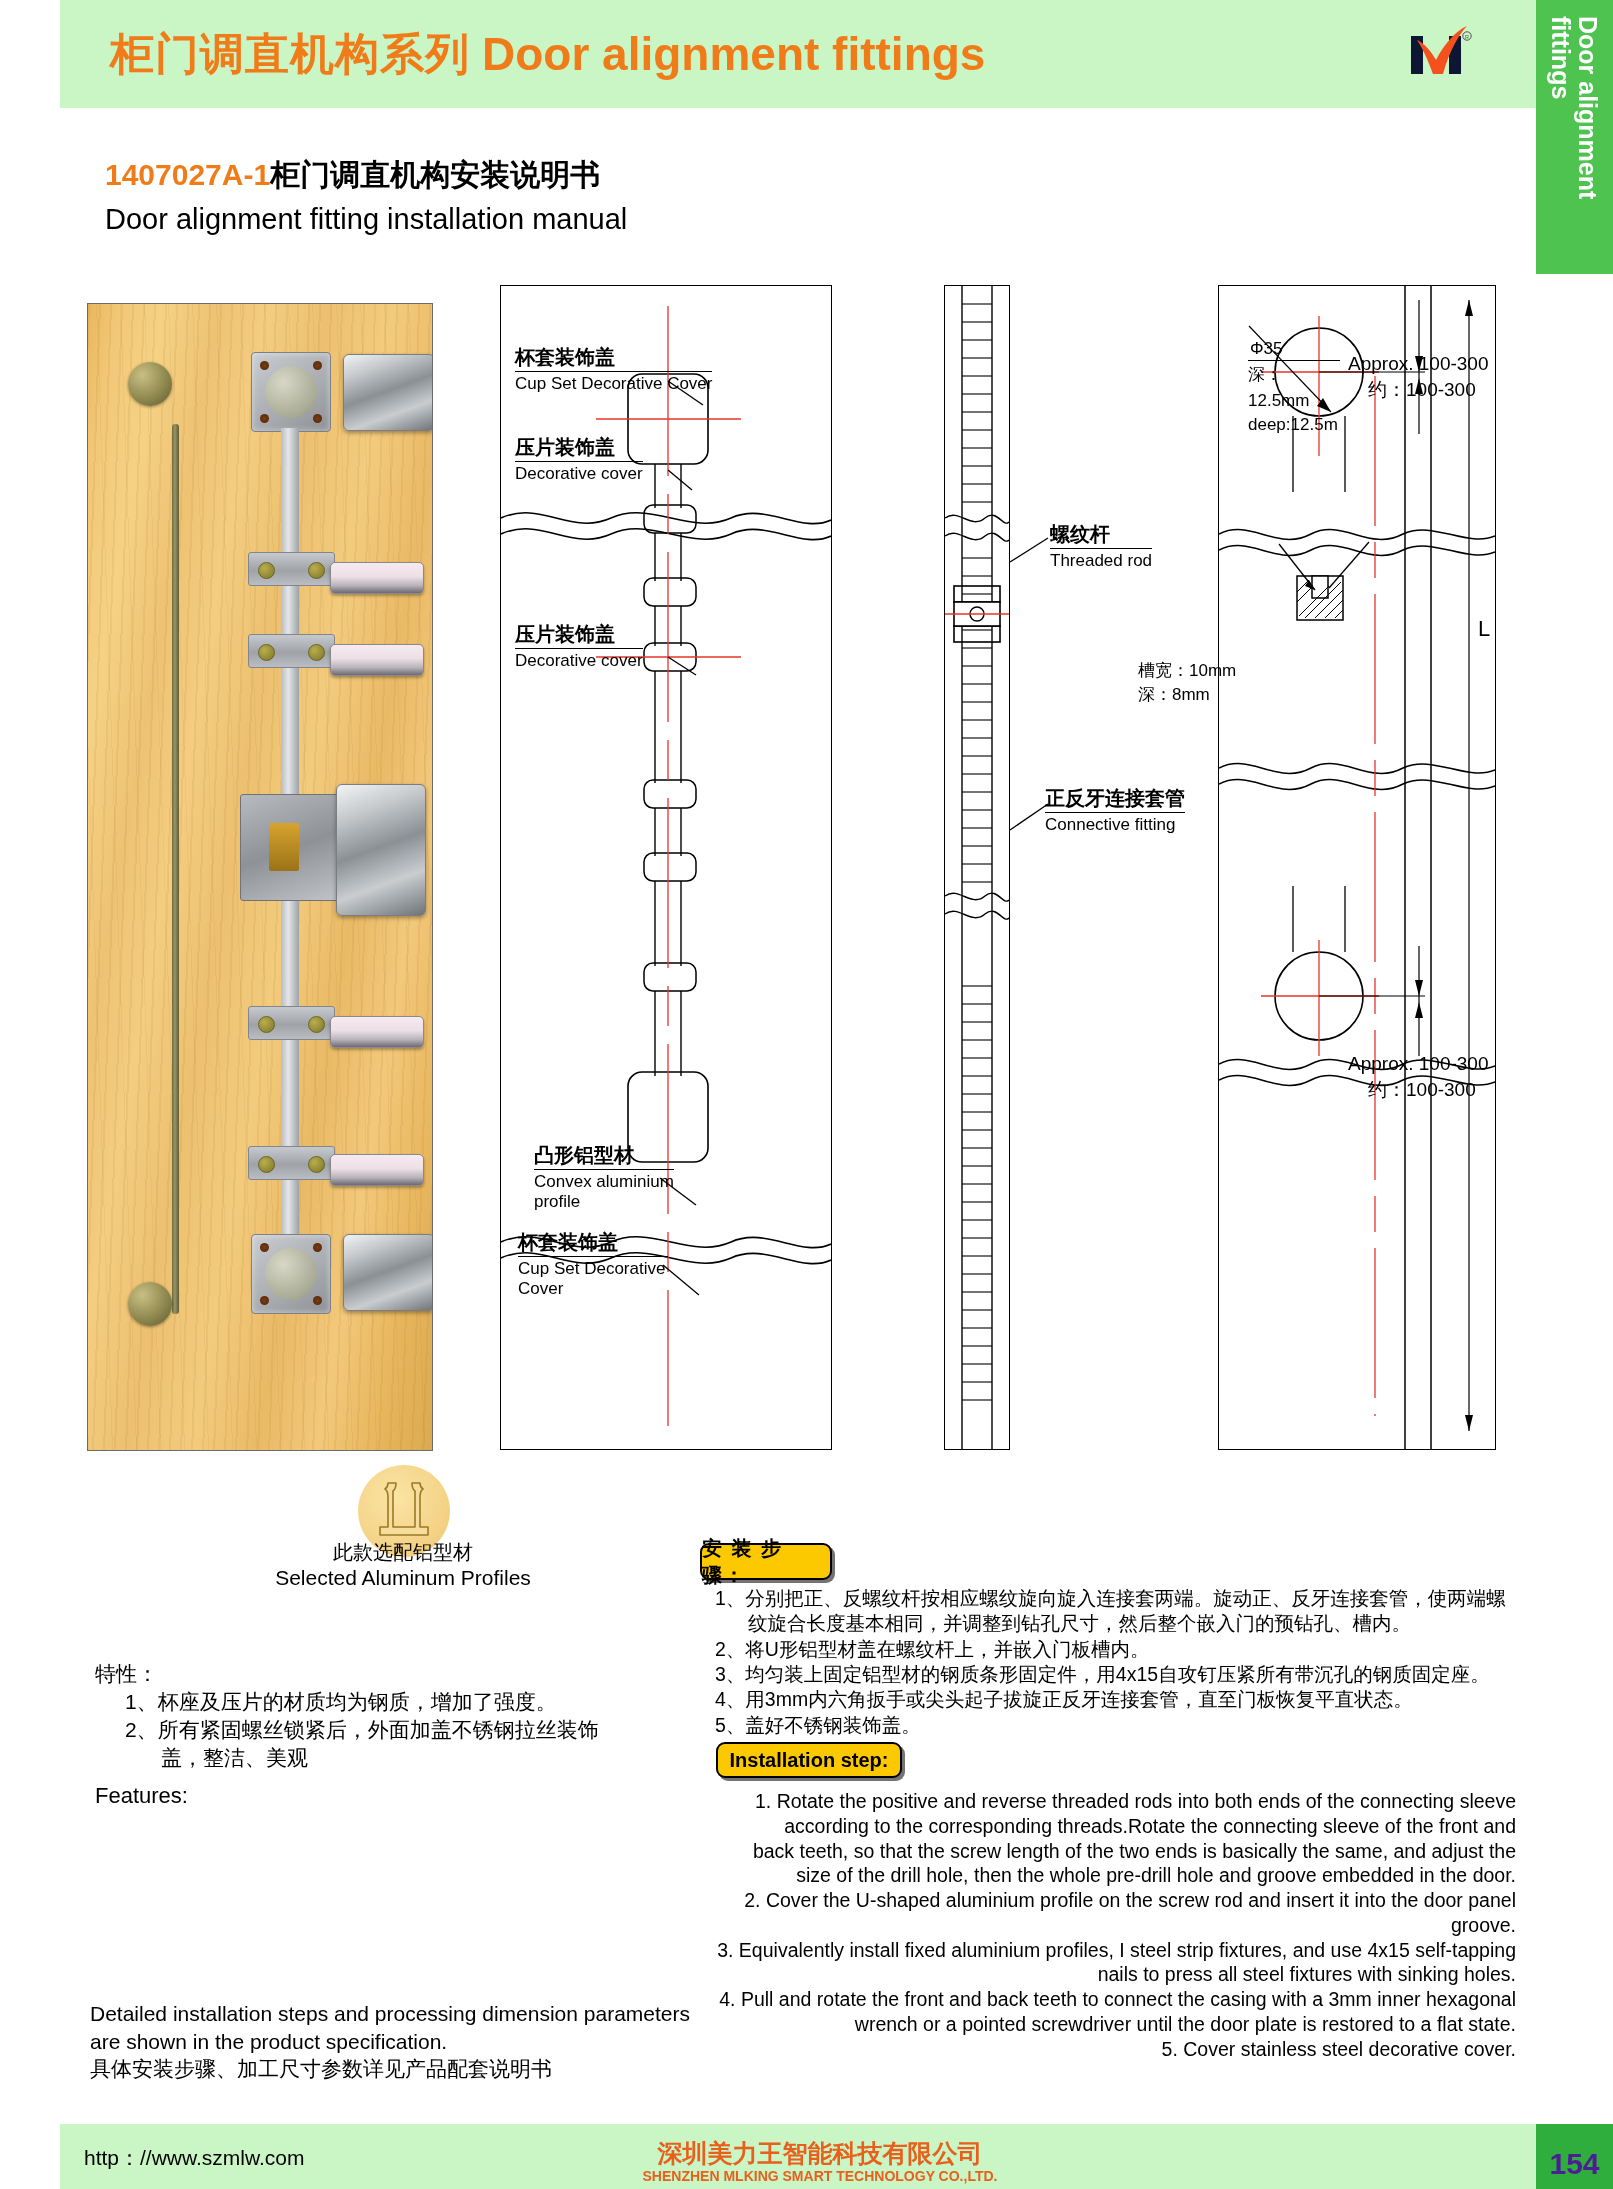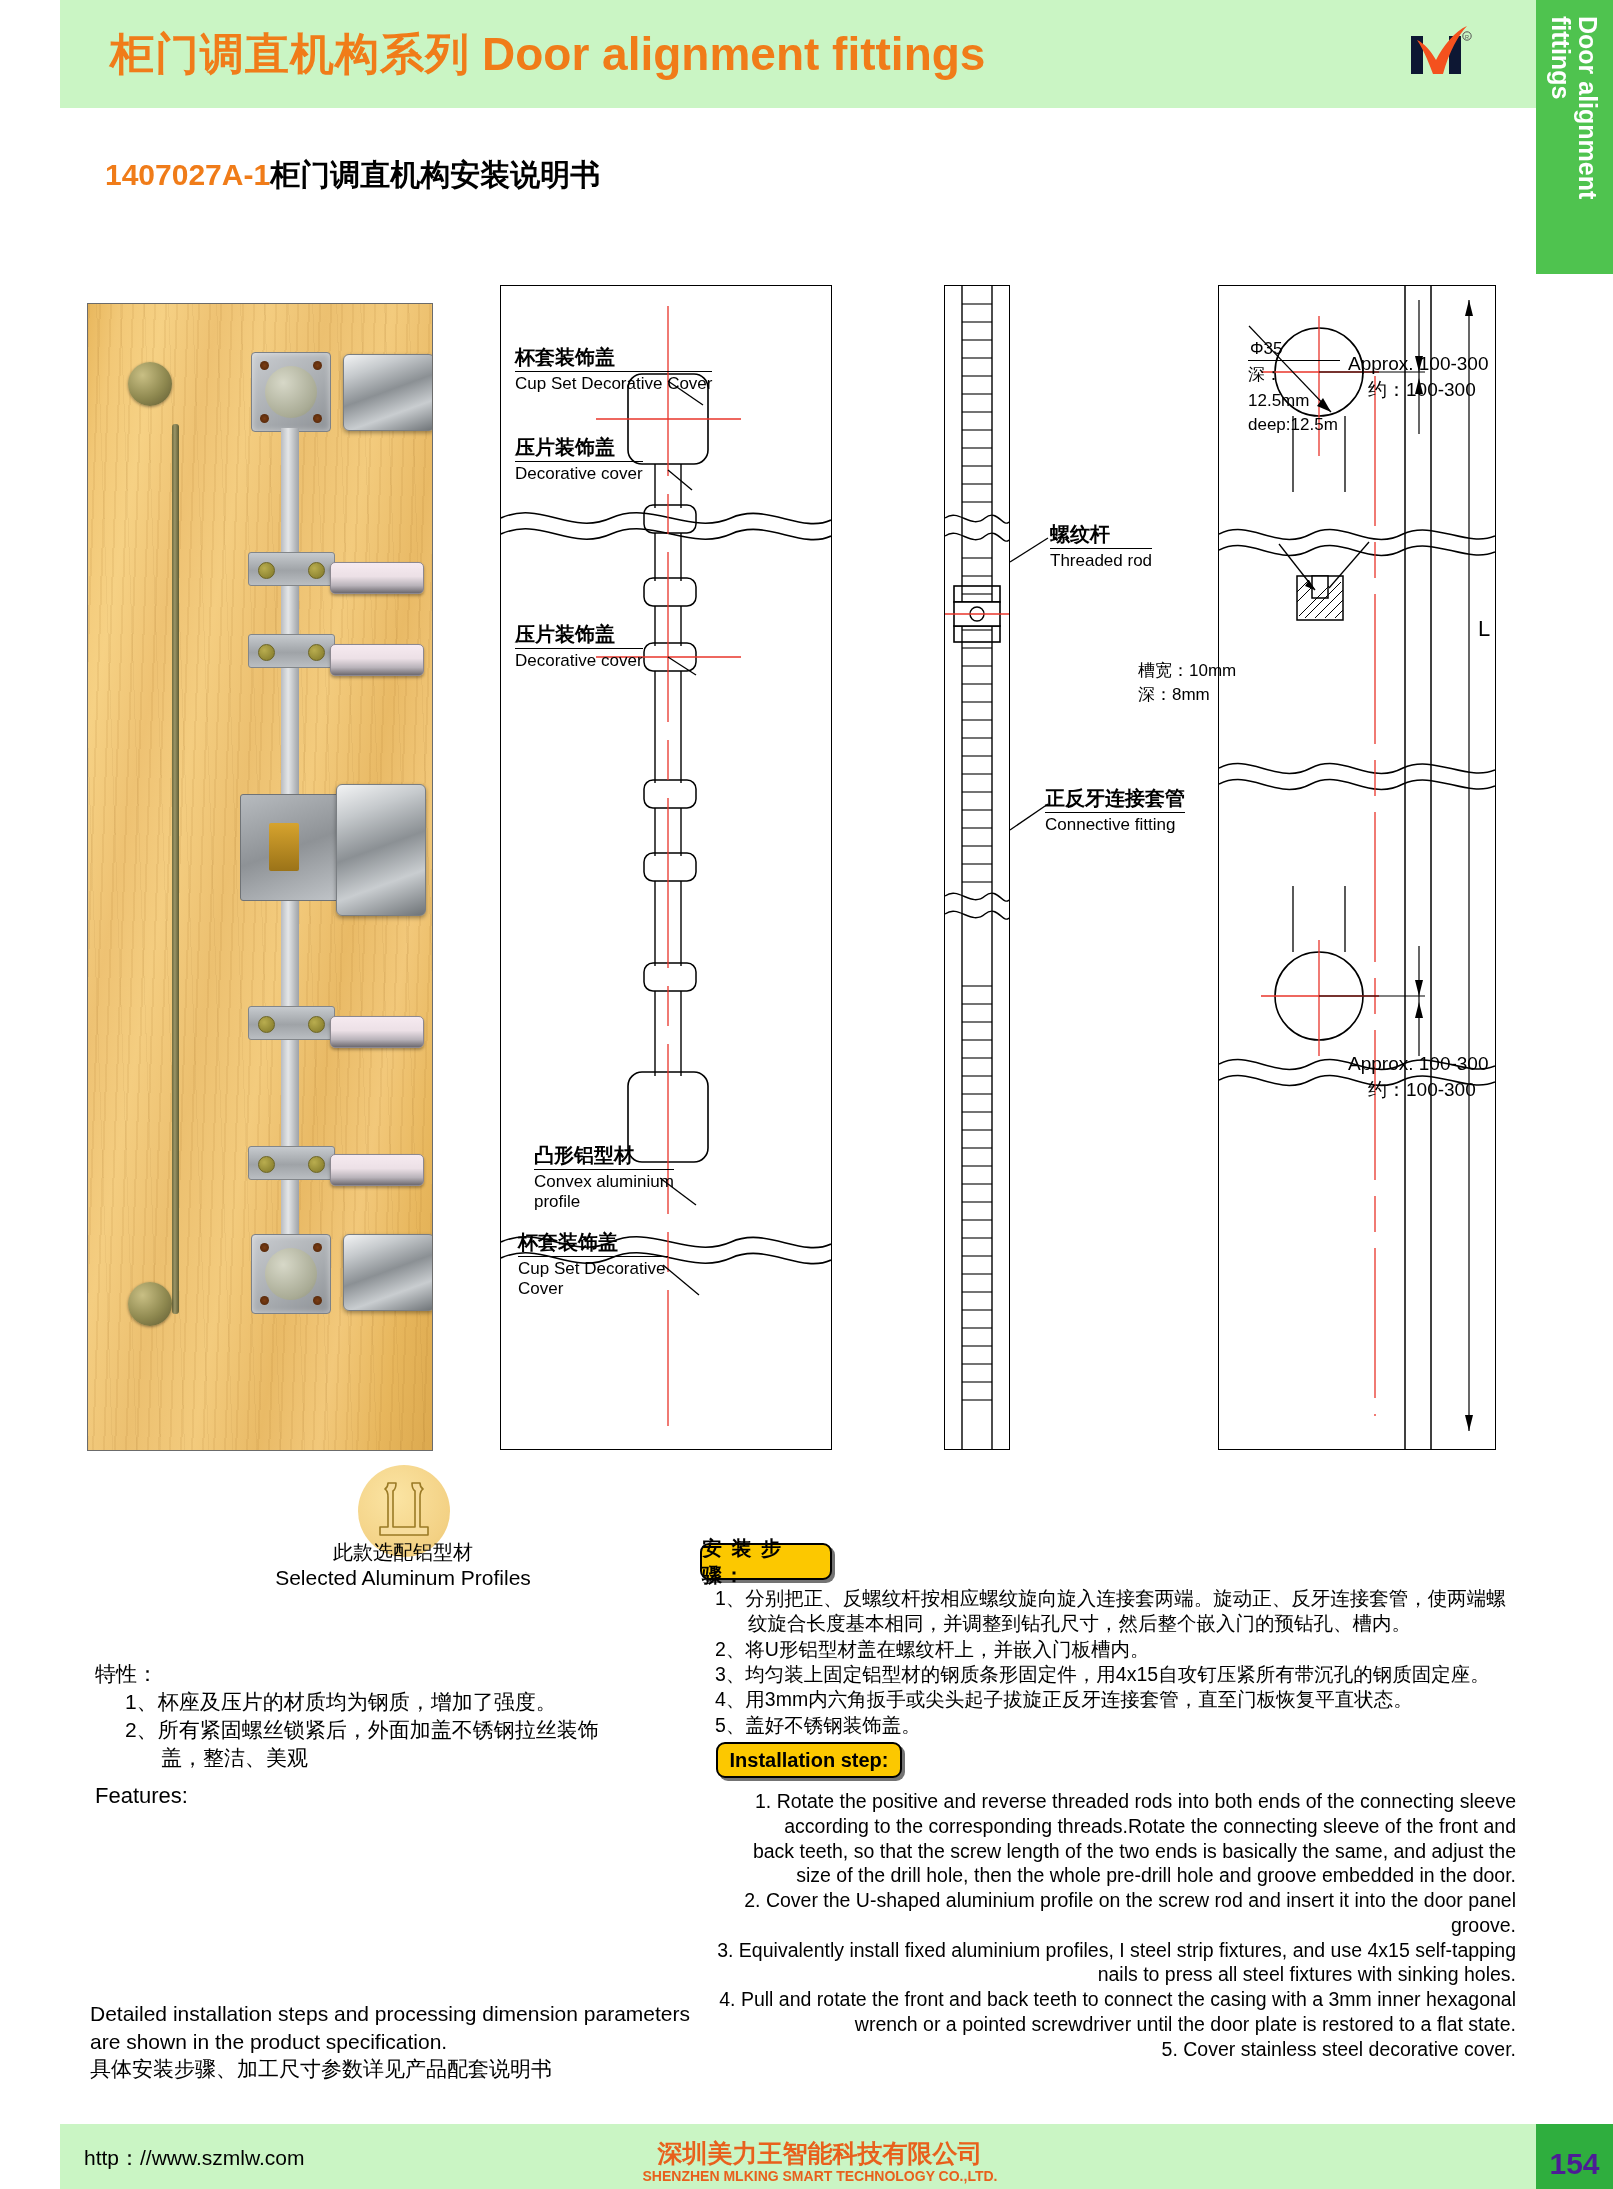--- a/index.html
+++ b/index.html
@@ -156,20 +156,21 @@
       <span>Door alignment</span>
       <span>fittings</span>
     </div>
   </div>
 </div>
 
 <div class="subtitle">
   <div class="line1">
     <span class="code">1407027A-1</span><span class="cn">柜门调直机构安装说明书</span>
   </div>
+  <div class="line2">Door alignment fitting installation manual</div>
 </div>
 
 <div class="photo">
   <div class="wood-grain"></div>
 
   <div class="rod-ball" style="left:40px;top:58px;"></div>
   <div class="rod-line"></div>
   <div class="rod-ball" style="left:40px;top:978px;"></div>
 
   <div class="cup" style="top:48px;">

